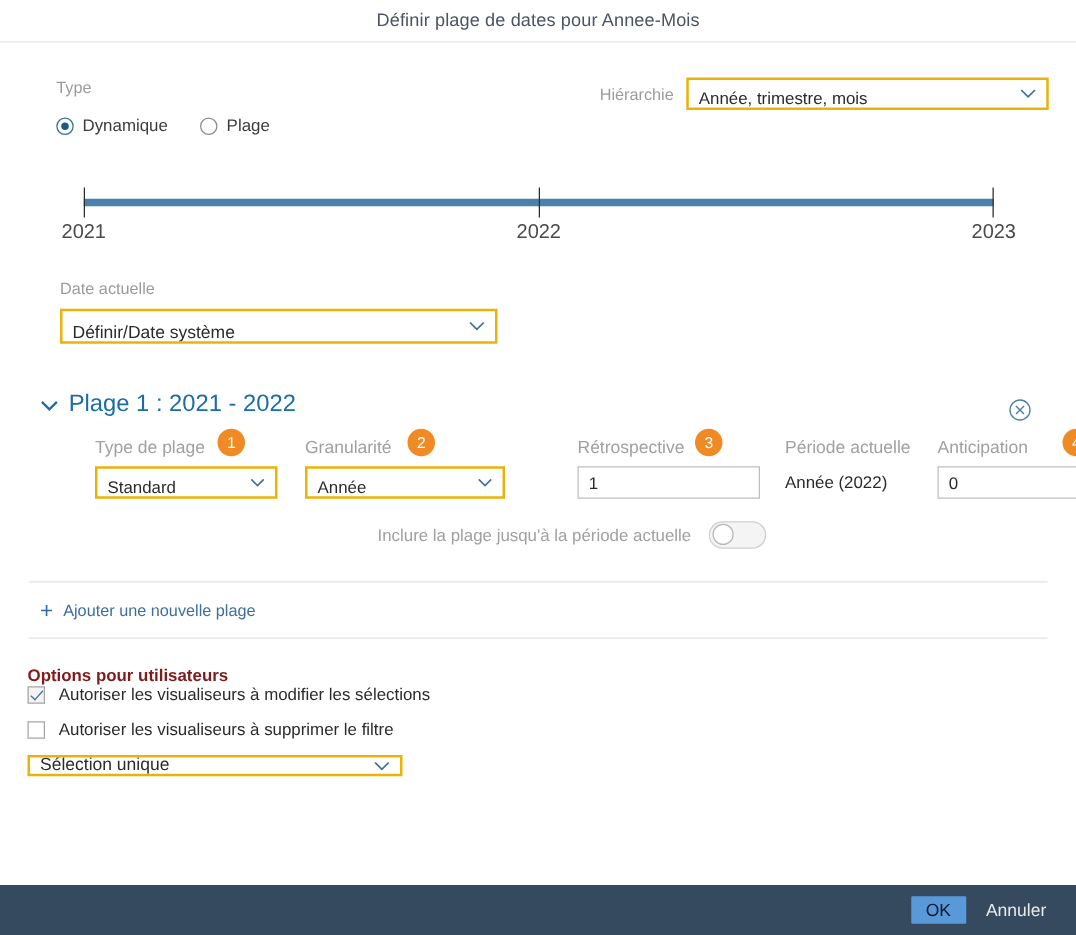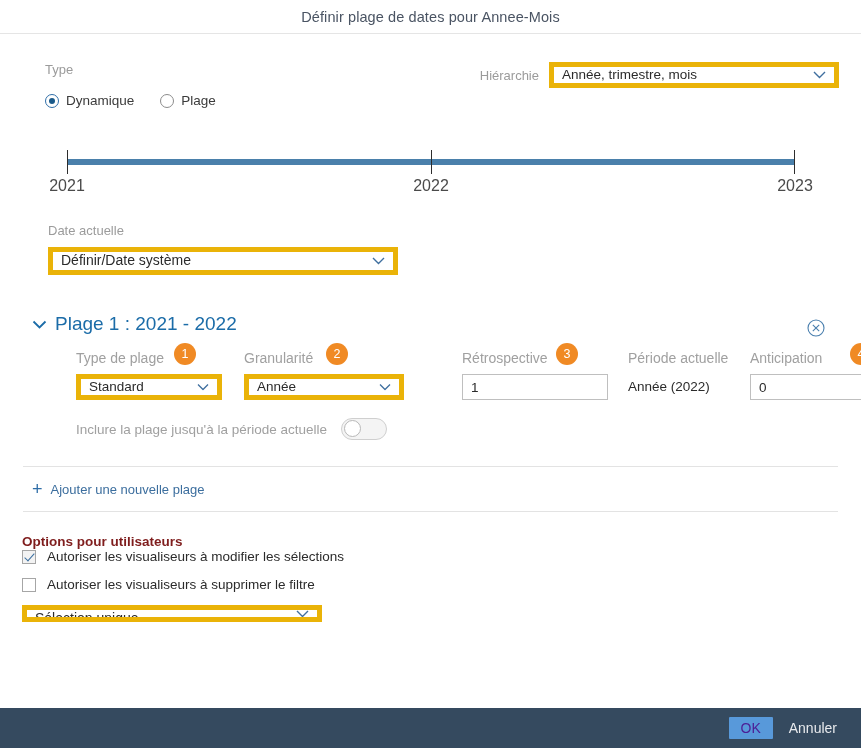--- a/index.html
+++ b/index.html
@@ -93,25 +93,25 @@
   }
   .hier-label {
     font-size: 13px;
     color: #9b9b9b;
     margin-right: 10px;
   }
 
   
   .select {
     position: relative;
-    border: 5px solid #eab308;
+    border: 2px solid #eab308;
     background: #fff;
     height: 26px;
     display: flex;
-    align-items: flex-start;
+    align-items: flex-end;
     padding: 0 26px 0 8px;
     font-size: 13.5px;
     color: #2b2b2b;
     cursor: pointer;
     white-space: nowrap;
     overflow: hidden;
   }
   .select .chev {
     position: absolute;
     right: 8px; top: 50%;
@@ -259,20 +259,21 @@
   }
   .in-ret { width: 146px; }
   .in-ant { width: 148px; }
 
   
   .toggle-row {
     display: flex;
     align-items: center;
     margin-top: 18px;
     padding-left: 44px;
+    justify-content: center;
   }
   .toggle-label {
     font-size: 13.5px;
     color: #a0a0a0;
     margin-right: 14px;
   }
   .toggle {
     width: 46px; height: 22px;
     border-radius: 11px;
     border: 1px solid #cfcfcf;
@@ -364,21 +365,21 @@
     height: 40px;
     min-height: 40px;
     background: #354a5f;
     display: flex;
     align-items: center;
     justify-content: flex-end;
     padding-right: 18px;
   }
   .btn-ok {
     background: #5899da;
-    color: #4c1d95;
+    color: #0f172a;
     font-size: 14px;
     padding: 3px 12px;
     border: none;
     cursor: pointer;
     font-family: "Liberation Sans", sans-serif;
     margin-right: 10px;
     border-radius: 1px;
   }
   .btn-cancel {
     background: transparent;

